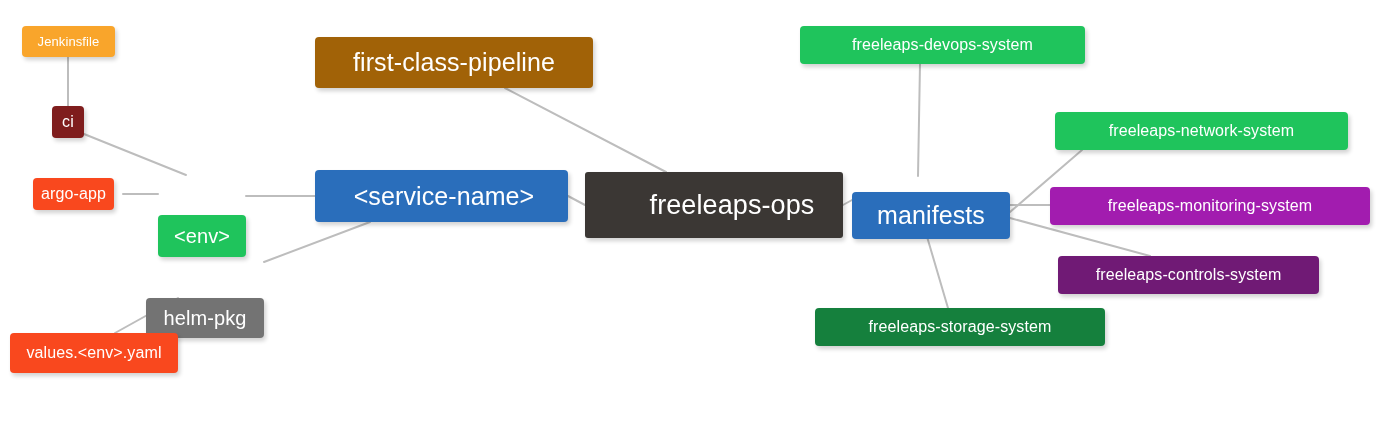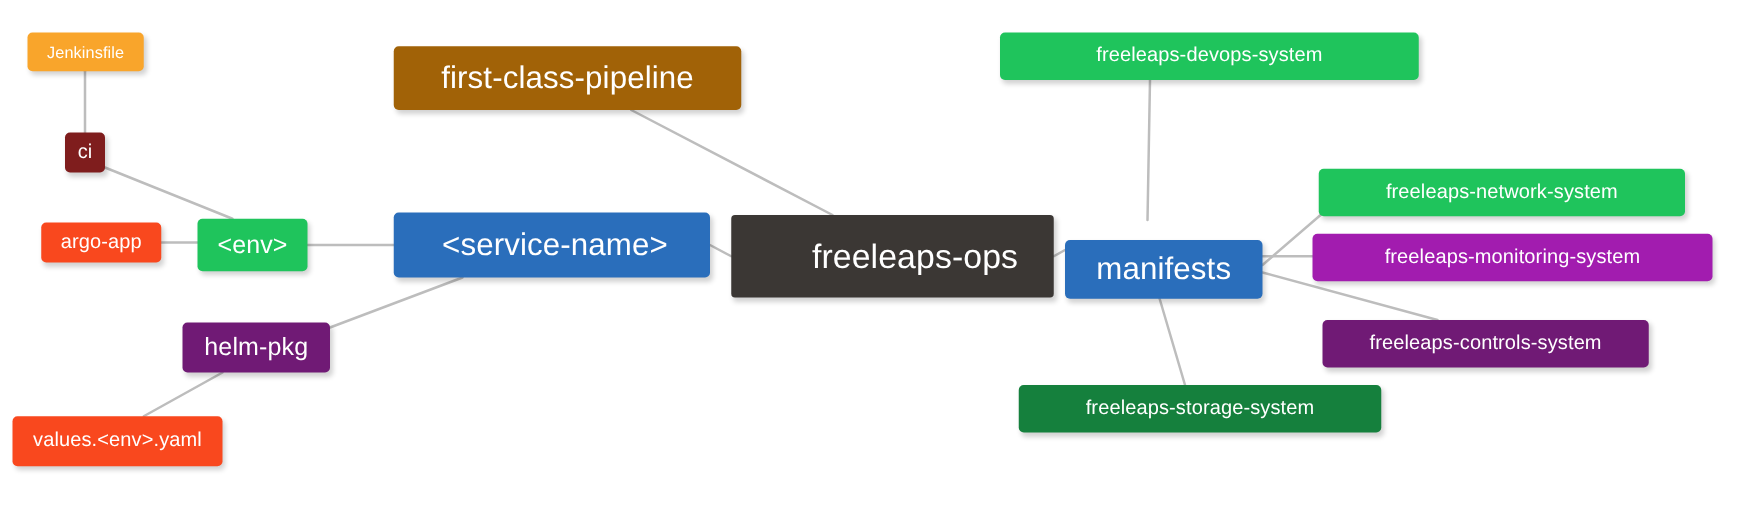--- a/index.html
+++ b/index.html
@@ -44,20 +44,21 @@
   .lvl-root {
     font-size: 27px;
     border-radius: 3px;
     padding-left: 46px;
   }
   .lvl-1 {
     font-size: 25px;
   }
   .lvl-2 {
     font-size: 20px;
+    margin-top: 40px;
   }
   .lvl-3 {
     font-size: 16px;
   }
   .lvl-4 {
     font-size: 13px;
   }
 </style>
 </head>
 <body>
@@ -78,24 +79,24 @@
       <line x1="1010" y1="205" x2="1050" y2="205" stroke="#bdbdbd" stroke-width="2" stroke-linecap="round"></line>
       <line x1="1010" y1="218" x2="1150" y2="256" stroke="#bdbdbd" stroke-width="2" stroke-linecap="round"></line>
       <line x1="923" y1="223" x2="948" y2="308" stroke="#bdbdbd" stroke-width="2" stroke-linecap="round"></line>
     </svg>
   <div id="node-layer">
       <div class="node lvl-root" style="left: 585px; top: 172px; width: 258px; height: 66px; background: rgb(59, 55, 52);">freeleaps-ops</div>
       <div class="node lvl-1" style="left: 315px; top: 170px; width: 253px; height: 52px; background: rgb(42, 110, 187); padding-left: 15px;">&lt;service-name&gt;</div>
       <div class="node lvl-1" style="left: 852px; top: 176px; width: 158px; height: 47px; background: rgb(42, 110, 187); margin-top: 16px;">manifests</div>
       <div class="node lvl-1" style="left: 315px; top: 37px; width: 278px; height: 51px; background: #a16207;">first-class-pipeline</div>
       <div class="node lvl-2" style="left: 158px; top: 175px; width: 88px; height: 42px; background: rgb(31, 196, 92);">&lt;env&gt;</div>
-      <div class="node lvl-2" style="left: 146px; top: 258px; width: 118px; height: 40px; background: #701a75;">helm-pkg</div>
+      <div class="node lvl-2" style="left: 146px; top: 258px; width: 118px; height: 40px; background: #737373;">helm-pkg</div>
       <div class="node lvl-3" style="left: 52px; top: 106px; width: 32px; height: 32px; background: #7f1d1d;">ci</div>
       <div class="node lvl-4" style="left: 22px; top: 26px; width: 93px; height: 31px; background: rgb(249, 165, 43);">Jenkinsfile</div>
-      <div class="node lvl-3" style="left: 33px; top: 178px; width: 96px; height: 32px; background: rgb(249, 72, 30);">argo-app</div>
+      <div class="node lvl-3" style="left: 33px; top: 178px; width: 81px; height: 32px; background: rgb(249, 72, 30);">argo-app</div>
       <div class="node lvl-3" style="left: 10px; top: 333px; width: 168px; height: 40px; background: rgb(249, 72, 30);">values.&lt;env&gt;.yaml</div>
-      <div class="node lvl-3" style="left: 800px; top: 26px; width: 335px; height: 38px; background: rgb(31, 196, 92);">freeleaps-devops-system</div>
-      <div class="node lvl-3" style="left: 1055px; top: 112px; width: 293px; height: 38px; background: rgb(31, 196, 92); margin-top: 23px;">freeleaps-network-system</div>
+      <div class="node lvl-3" style="left: 800px; top: 26px; width: 285px; height: 38px; background: rgb(31, 196, 92);">freeleaps-devops-system</div>
+      <div class="node lvl-3" style="left: 1055px; top: 112px; width: 293px; height: 38px; background: rgb(31, 196, 92);">freeleaps-network-system</div>
       <div class="node lvl-3" style="left: 1050px; top: 187px; width: 320px; height: 38px; background: #a21caf;">freeleaps-monitoring-system</div>
       <div class="node lvl-3" style="left: 1058px; top: 256px; width: 261px; height: 38px; background: #701a75;">freeleaps-controls-system</div>
       <div class="node lvl-3" style="left: 815px; top: 308px; width: 290px; height: 38px; background: #15803d;">freeleaps-storage-system</div>
     </div>
 </div>
 
 </body></html>

